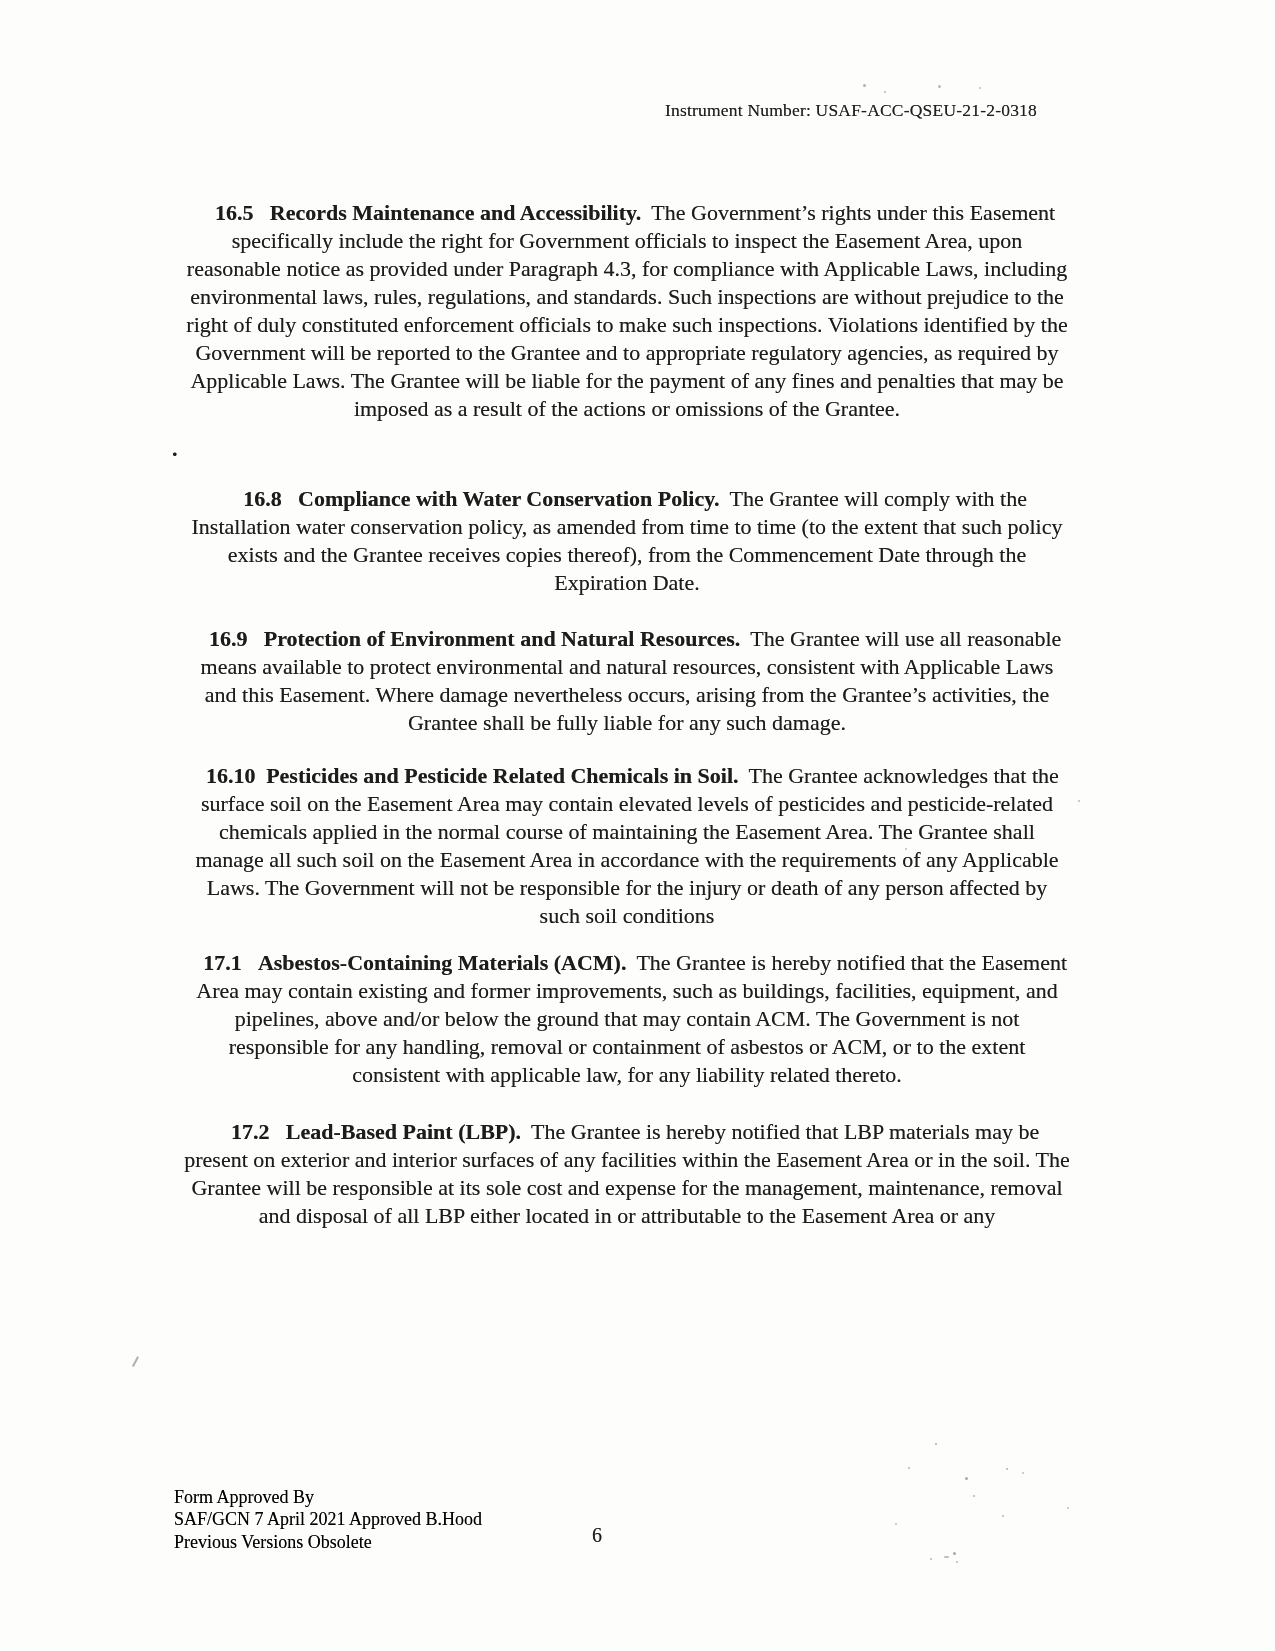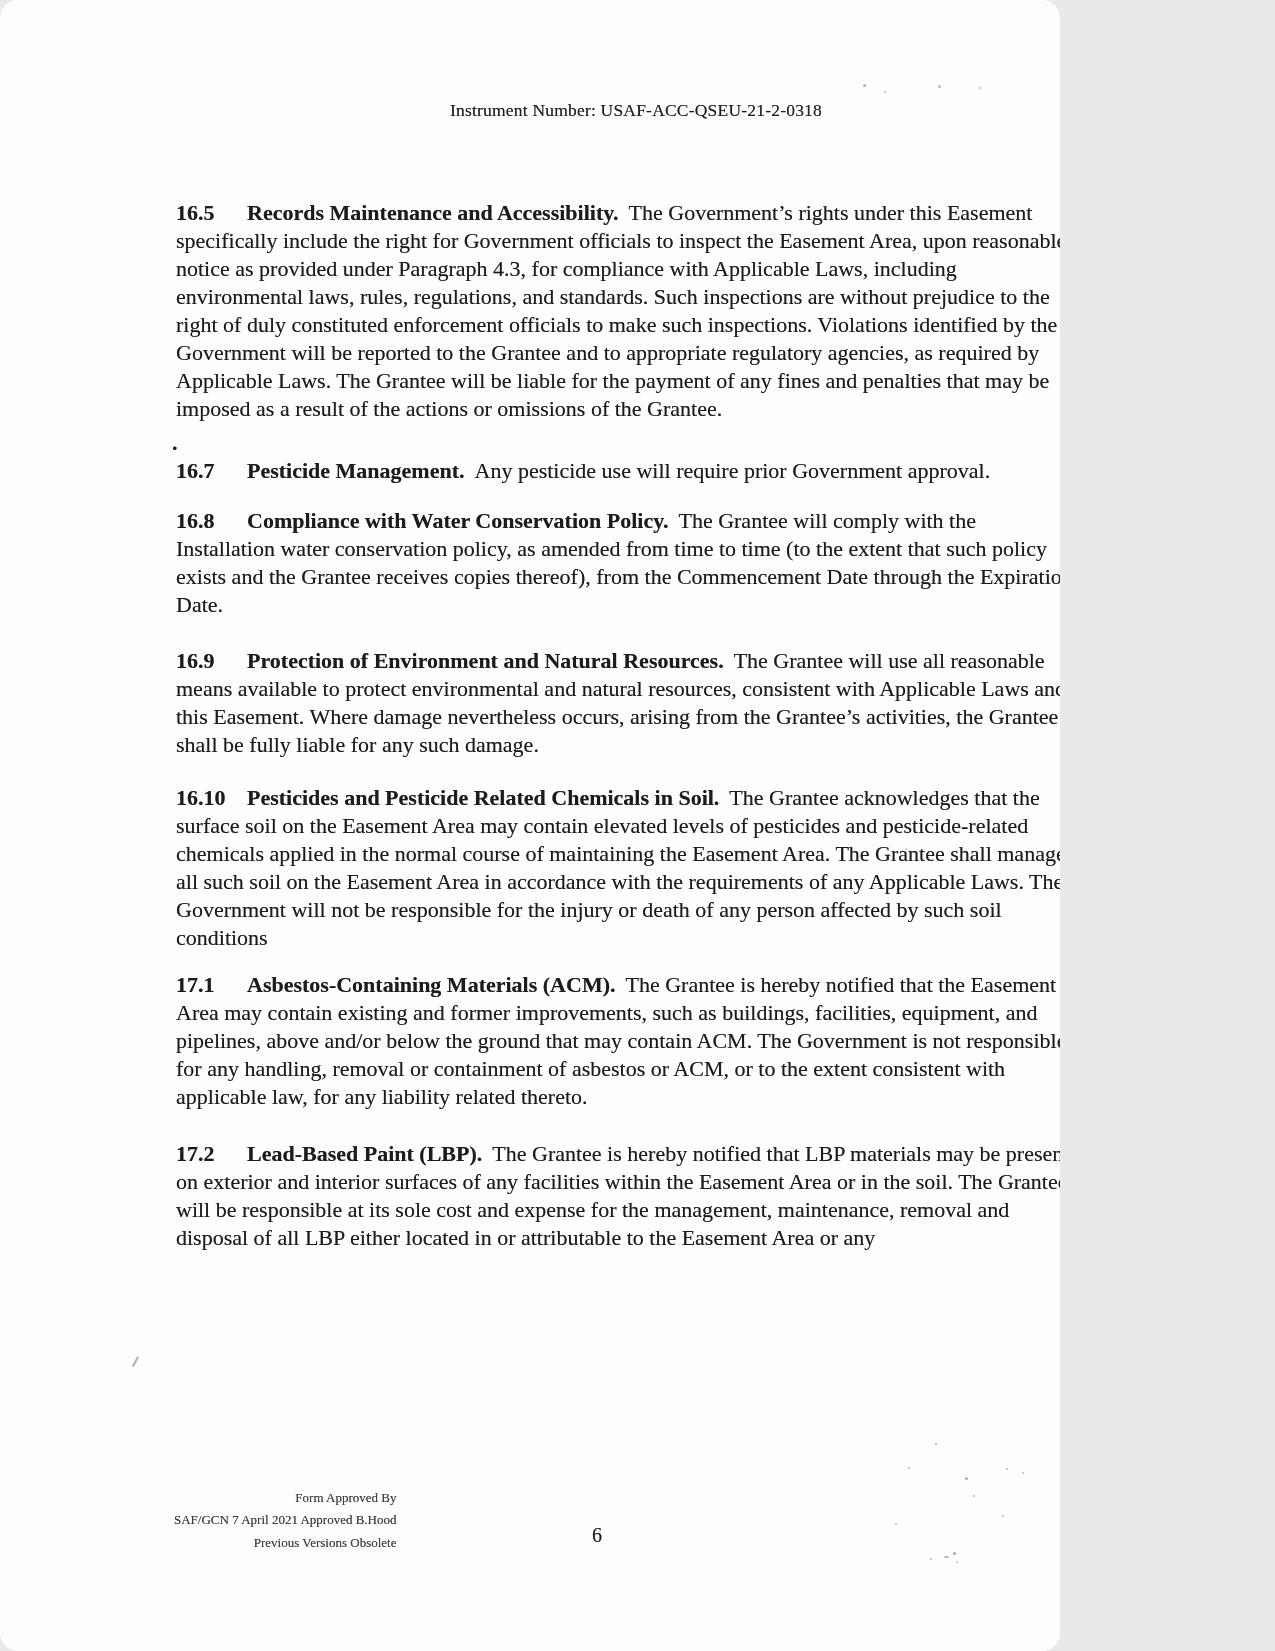--- a/index.html
+++ b/index.html
@@ -3,45 +3,44 @@
 <meta charset="utf-8">
 <style>
   html, body { margin: 0; padding: 0; }
   body {
     width: 1275px; height: 1651px;
     background: #e9e9e7;
     font-family: "Liberation Serif", serif;
   }
   .page {
     position: relative;
-    width: 1060px; height: 1651px;
+    width: 1275px; height: 1651px;
     background: #fdfdfb;
     color: #1c1c1c;
     overflow: hidden;
-    border-radius: 18px;
   }
   
   .page { text-shadow: 0 0 0.6px rgba(25,25,25,0.55); }
 
   .instrument {
     position: absolute;
     top: 100px; right: 238px;
     font-size: 17.5px;
     letter-spacing: 0.2px;
     color: #202020;
   }
 
   .doc-body {
     position: absolute;
     left: 172px; top: 199px;
     width: 910px;
     font-size: 22px;
     line-height: 28px;
   }
-  .sec { margin: 4px; }
+  .sec { margin: 12px; text-align: center; }
   .num {
     display: inline-block;
     width: 71px;
     font-weight: bold;
   }
   .ttl { font-weight: bold; margin-right: 10px; }
   .stray {
     margin: 6px 0 0 0;
     line-height: 28px;
     font-weight: bold;
@@ -49,24 +48,23 @@
   .h17 {
     padding-left: 76px;
     line-height: 32px;
     font-weight: bold;
   }
   .h17 .num { width: 76px; margin-left: -76px; }
 
   .footer {
     position: absolute;
     left: 174px; top: 1487px;
-    font-size: 13px;
+    font-size: 18px;
     line-height: 21.5px;
-    color: #404040;
-    text-align: right;
+    color: #000000;
   }
   .footer .f3 { margin-top: 2px; }
   .pagenum {
     position: absolute;
     left: 592px; top: 1524px;
     font-size: 20px;
     color: #1c1c1c;
   }
 
   
@@ -112,21 +110,20 @@
 
   <div class="instrument">Instrument Number: USAF-ACC-QSEU-21-2-0318</div>
 
   <div class="doc-body">
 
     <p class="sec" style="margin-top:0"><span class="num">16.5</span><span class="ttl">Records Maintenance and Accessibility.</span><span class="txt">The Government’s rights under this Easement specifically include the right for Government officials to inspect the Easement Area, upon reasonable notice as provided under Paragraph 4.3, for compliance with Applicable Laws, including environmental laws, rules, regulations, and standards.  Such inspections are without prejudice to the right of duly constituted enforcement officials to make such inspections. Violations identified by the Government will be reported to the Grantee and to appropriate regulatory agencies, as required by Applicable Laws.  The Grantee will be liable for the payment of any fines and penalties that may be imposed as a result of the actions or omissions of the Grantee.</span></p>
 
 
     <p class="stray">.</p>
 
-    <p class="sec" style="margin-top:0"><span class="num">16.7</span><span class="ttl">Pesticide Management.</span><span class="txt">Any pesticide use will require prior Government approval.</span></p>
 
     <p class="sec" style="margin-top:22px"><span class="num">16.8</span><span class="ttl">Compliance with Water Conservation Policy.</span><span class="txt">The Grantee will comply with the Installation water conservation policy, as amended from time to time (to the extent that such policy exists and the Grantee receives copies thereof), from the Commencement Date through the Expiration Date.</span></p>
 
     <p class="sec" style="margin-top:28px"><span class="num">16.9</span><span class="ttl">Protection of Environment and Natural Resources.</span><span class="txt">The Grantee will use all reasonable means available to protect environmental and natural resources, consistent with Applicable Laws  and this Easement.  Where damage nevertheless occurs, arising from the Grantee’s activities, the Grantee shall be fully liable for any such damage.</span></p>
 
     <p class="sec" style="margin-top:25px"><span class="num">16.10</span><span class="ttl">Pesticides and Pesticide Related Chemicals in Soil.</span><span class="txt">The Grantee acknowledges that the surface soil on the Easement Area may contain elevated levels of pesticides and pesticide-related chemicals applied in the normal course of maintaining the Easement Area.  The Grantee shall manage all such soil on the Easement Area in accordance with the requirements of any Applicable Laws.  The Government will not be responsible for the injury or death of any person affected by such soil conditions</span></p>
 
 
     <p class="sec" style="margin-top:19px"><span class="num">17.1</span><span class="ttl">Asbestos-Containing Materials (ACM).</span><span class="txt">The Grantee is hereby notified that the Easement Area may contain existing and former improvements, such as buildings, facilities, equipment, and pipelines, above and/or below the ground that may contain ACM.  The Government is not responsible for any handling, removal or containment of asbestos or ACM, or to the extent consistent with applicable law, for any liability related thereto.</span></p>
 

